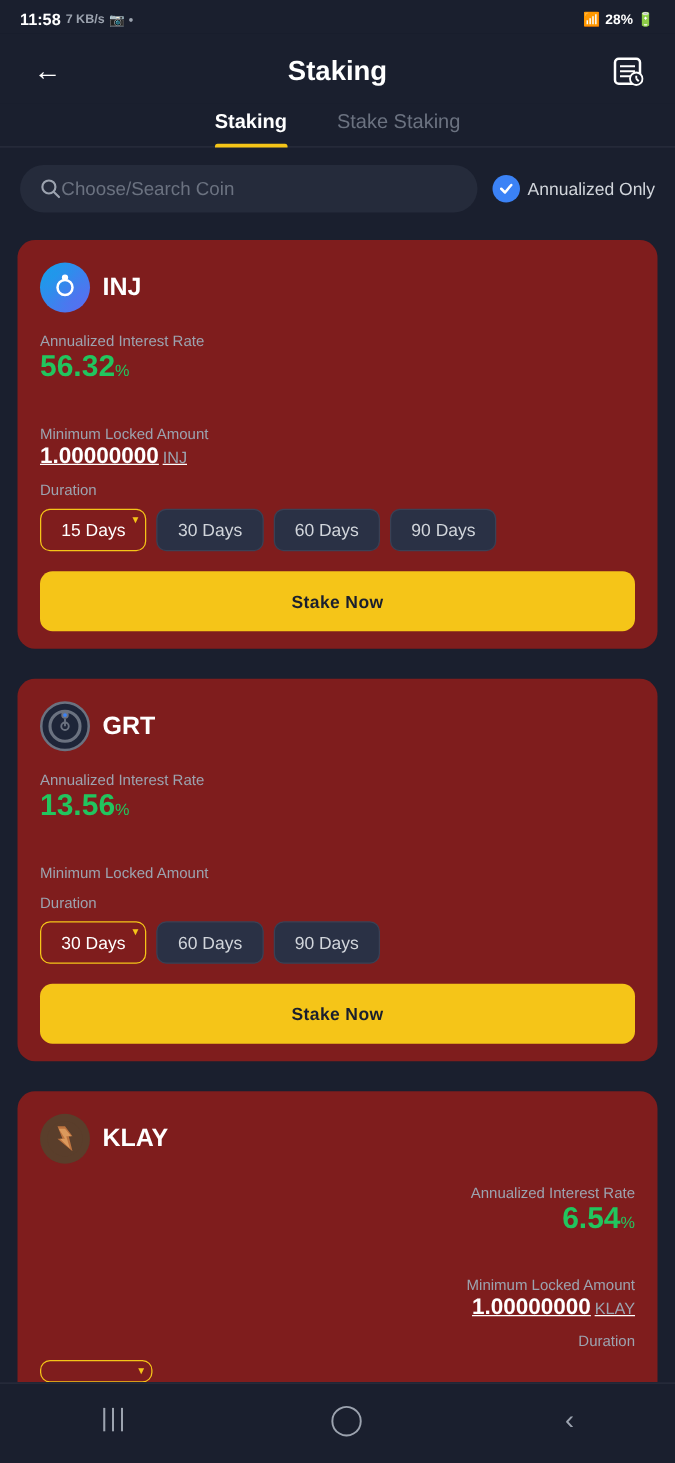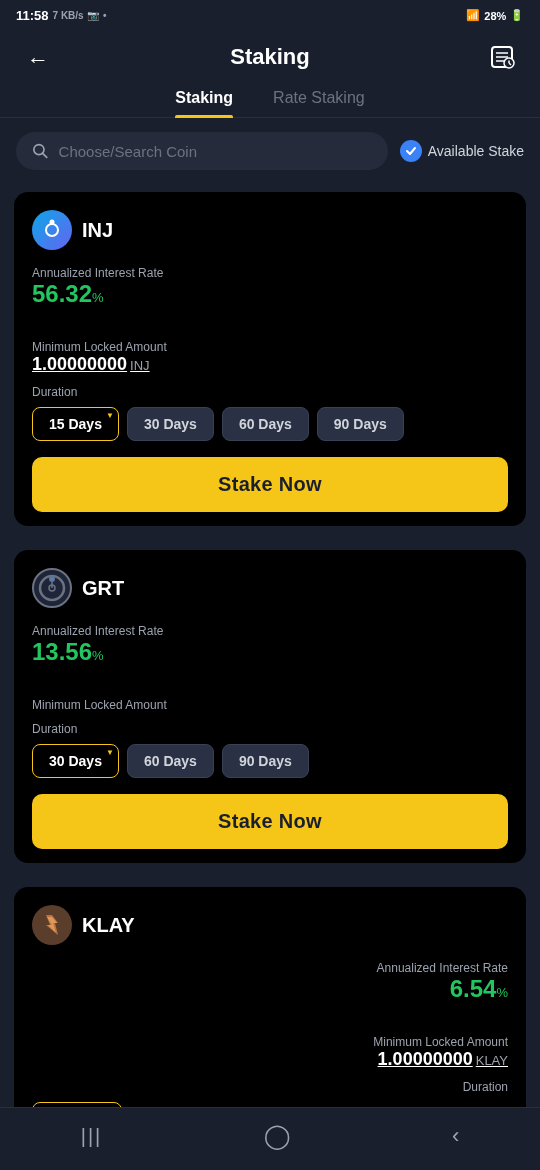--- a/index.html
+++ b/index.html
@@ -90,21 +90,20 @@
       gap: 12px;
       padding: 14px 16px;
     }
     .search-input-wrap {
       flex: 1;
       display: flex;
       align-items: center;
       background: #252b3b;
       border-radius: 24px;
       padding: 10px 16px;
-      gap: 10px;
     }
     .search-input-wrap input {
       background: transparent;
       border: none;
       outline: none;
       color: #9ca3af;
       font-size: 15px;
       width: 100%;
     }
     .search-input-wrap input::placeholder { color: #6b7280; }
@@ -121,21 +120,21 @@
       width: 22px; height: 22px;
       background: #3b82f6;
       border-radius: 50%;
       display: flex; align-items: center; justify-content: center;
       color: #fff;
       font-size: 13px;
     }
 
     
     .coin-card {
-      background: #000000;
+      background: #7f1d1d;
       border-radius: 14px;
       margin: 8px 14px;
       padding: 18px 18px 14px;
     }
 
     .coin-header {
       display: flex;
       align-items: center;
       gap: 10px;
       margin-bottom: 16px;
@@ -188,21 +187,21 @@
     .duration-pills {
       display: flex;
       gap: 8px;
       margin-bottom: 16px;
       flex-wrap: wrap;
     }
     .duration-pill {
       padding: 8px 16px;
       border-radius: 8px;
       font-size: 14px;
-      font-weight: 700;
+      font-weight: 400;
       background: #2a3145;
       color: #d1d5db;
       border: 1.5px solid #3a4155;
       cursor: pointer;
       position: relative;
     }
     .duration-pill.selected {
       background: transparent;
       border: 1.5px solid #f5c518;
       color: #ffffff;
@@ -215,21 +214,21 @@
       right: 4px;
       color: #f5c518;
     }
 
     .stake-btn {
       width: 100%;
       padding: 16px;
       border-radius: 10px;
       background: #f5c518;
       color: #1a1f2e;
-      font-size: 20px;
+      font-size: 14px;
       font-weight: 700;
       border: none;
       cursor: pointer;
       letter-spacing: 0.3px;
     }
 
     .info-grid {
       display: grid;
       grid-template-columns: 1fr;
       gap: 22px;
@@ -301,40 +300,40 @@
       <line x1="20" y1="19" x2="22" y2="21" stroke="white" stroke-width="1.5"></line>
     </svg>
   </div>
 </div>
 
 <div class="tabs">
   <div class="tab active">
     <span>Staking</span>
   </div>
   <div class="tab">
-    <span>Rate Staking</span>
+    <span>Stake Staking</span>
   </div>
 </div>
 
 <div class="search-row">
   <div class="search-input-wrap">
     <svg width="18" height="18" viewBox="0 0 18 18" fill="none">
       <circle cx="7.5" cy="7.5" r="5.5" stroke="#9ca3af" stroke-width="1.8"></circle>
       <line x1="11.5" y1="11.5" x2="16" y2="16" stroke="#9ca3af" stroke-width="1.8" stroke-linecap="round"></line>
     </svg>
     <input type="text" placeholder="Choose/Search Coin" style="">
   </div>
   <div class="available-only">
     <div class="check-icon">
       <svg width="14" height="14" viewBox="0 0 14 14" fill="none">
         <circle cx="7" cy="7" r="7" fill="#3b82f6"></circle>
         <polyline points="3,7 6,10 11,4" stroke="white" stroke-width="2" fill="none" stroke-linecap="round" stroke-linejoin="round"></polyline>
       </svg>
     </div>
-    <span>Available Stake</span>
+    <span>Annualized Only</span>
   </div>
 </div>
 
 <div class="coin-card">
   <div class="coin-header">
     <div class="coin-logo inj-logo">
       <svg width="32" height="32" viewBox="0 0 32 32" fill="none">
         <circle cx="16" cy="16" r="14" fill="url(#injGrad)"></circle>
         <circle cx="16" cy="16" r="6" fill="none" stroke="white" stroke-width="2"></circle>
         <circle cx="16" cy="8" r="2.5" fill="white"></circle>

